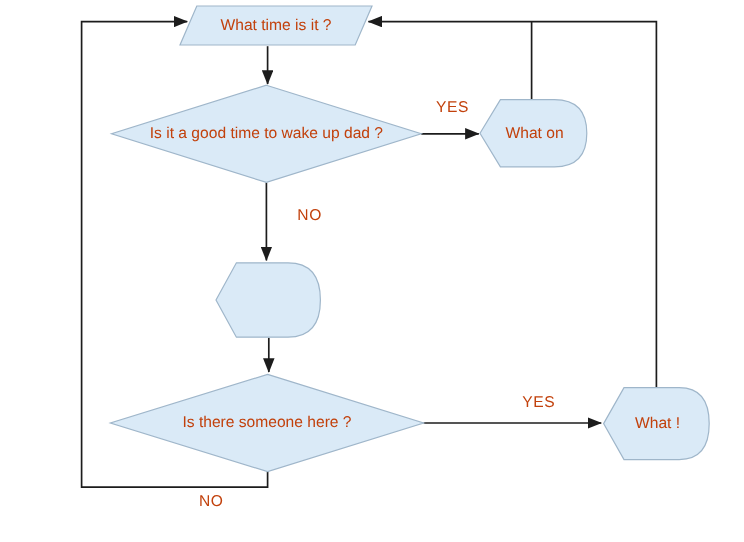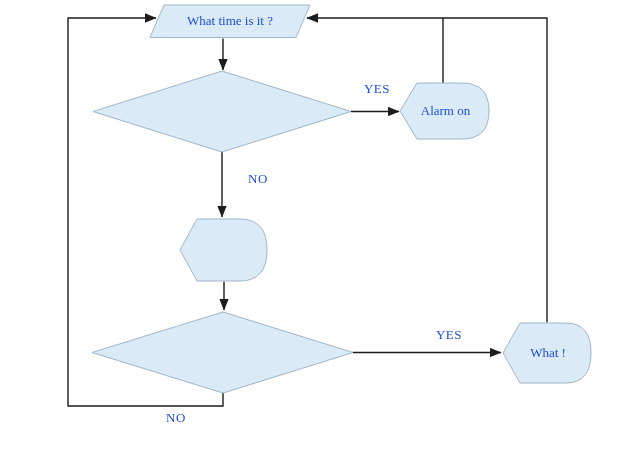--- a/index.html
+++ b/index.html
@@ -23,24 +23,23 @@
     fill:none;
     stroke-width:1.4;
   }
   .lbl{
     position:absolute;
     display:flex;
     align-items:center;
     justify-content:center;
     text-align:center;
     font-size:13px;
-    color:#1d4ed8;
+    color:#c2410c;
     line-height:1.1;
     white-space:nowrap;
-    font-family:Liberation Serif, serif;
   }
   .edge-lbl{
     font-size:13px;
     letter-spacing:0.5px;
   }
 </style>
 </head>
 <body>
 
 <div class="canvas">
@@ -63,21 +62,23 @@
 
     <path class="node-shape" d="M164 5 L310 5 L296 37.5 L150 37.5 Z" fill="#daeaf7" stroke="#9fb6ca"></path>
     <path class="node-shape" d="M222 71 L351 111.5 L222 152 L93 111.5 Z" fill="#daeaf7" stroke="#9fb6ca"></path>
     <path class="node-shape" d="M400 111 L417 83 L462 83 Q489 83 489 111 Q489 139 462 139 L417 139 Z" fill="#daeaf7" stroke="#9fb6ca"></path>
     <path class="node-shape" d="M180 250 L197 219 L240 219 Q267 219 267 250 Q267 281 240 281 L197 281 Z" fill="#daeaf7" stroke="#9fb6ca"></path>
     <path class="node-shape" d="M223 312 L353 352.5 L223 393 L92 352.5 Z" fill="#daeaf7" stroke="#9fb6ca"></path>
     <path class="node-shape" d="M503 353 L520 323 L566 323 Q591 323 591 353 Q591 383 566 383 L520 383 Z" fill="#daeaf7" stroke="#9fb6ca"></path>
   </svg>
 
   <div class="lbl" style="left:150px;top:5px;width:160px;height:32px;">What time is it ?</div>
-  <div class="lbl" style="left:402px;top:83px;width:87px;height:56px;">Alarm on</div>
+  <div class="lbl" style="left:93px;top:72px;width:258px;height:79px;">Is it a good time to wake up dad ?</div>
+  <div class="lbl" style="left:402px;top:83px;width:87px;height:56px;">What on</div>
+  <div class="lbl" style="left:92px;top:313px;width:261px;height:79px;">Is there someone here ?</div>
   <div class="lbl" style="left:505px;top:323px;width:86px;height:60px;">What !</div>
 
   <div class="lbl edge-lbl" style="left:353px;top:80px;width:48px;height:18px;">YES</div>
   <div class="lbl edge-lbl" style="left:234px;top:170px;width:48px;height:18px;">NO</div>
   <div class="lbl edge-lbl" style="left:425px;top:326px;width:48px;height:18px;">YES</div>
   <div class="lbl edge-lbl" style="left:152px;top:409px;width:48px;height:18px;">NO</div>
 
 </div>
 
 </body></html>

